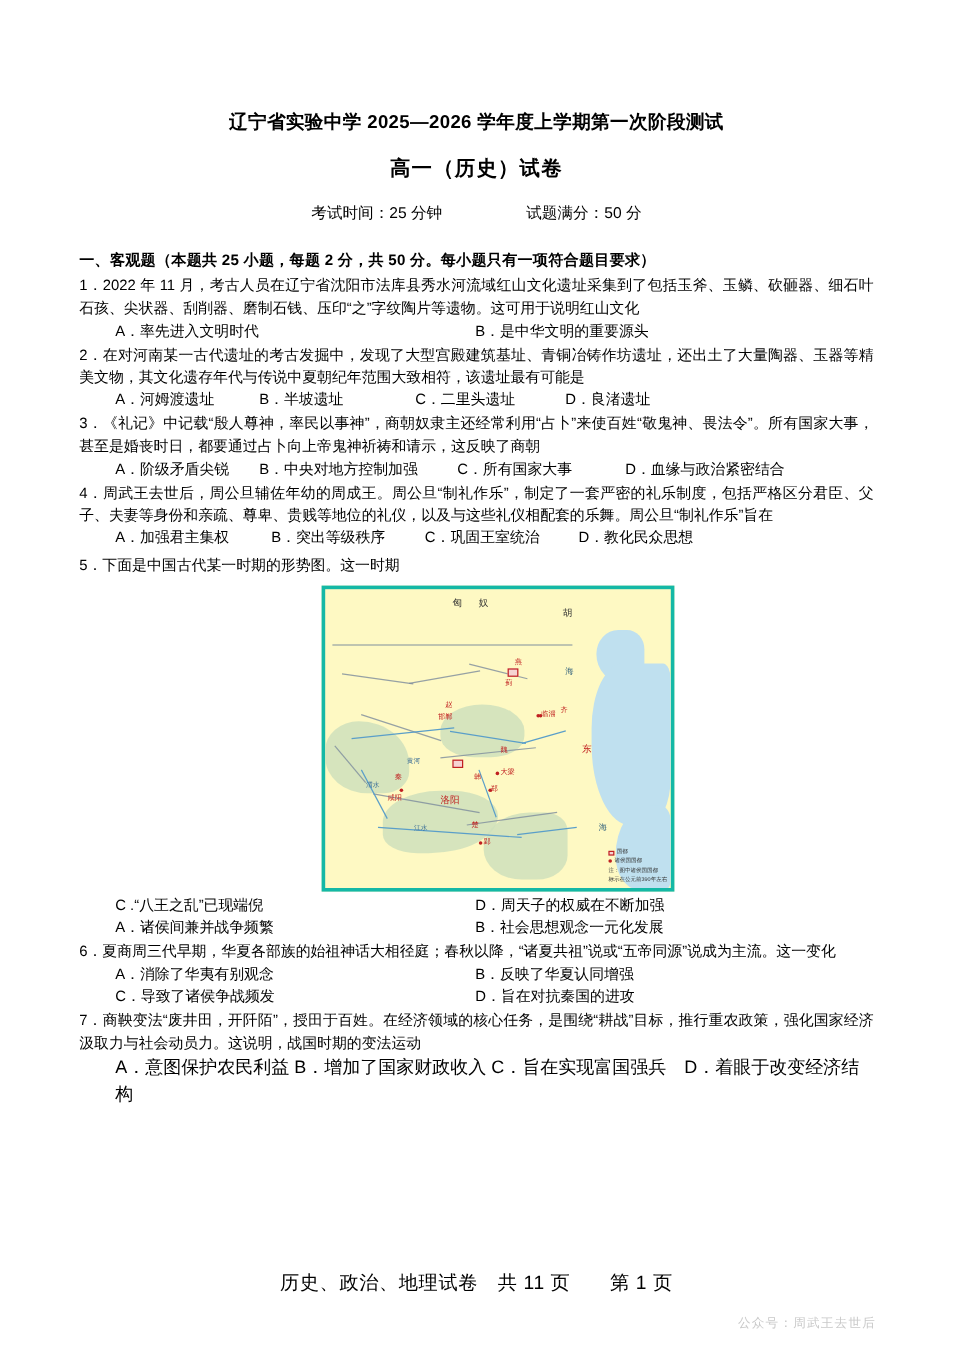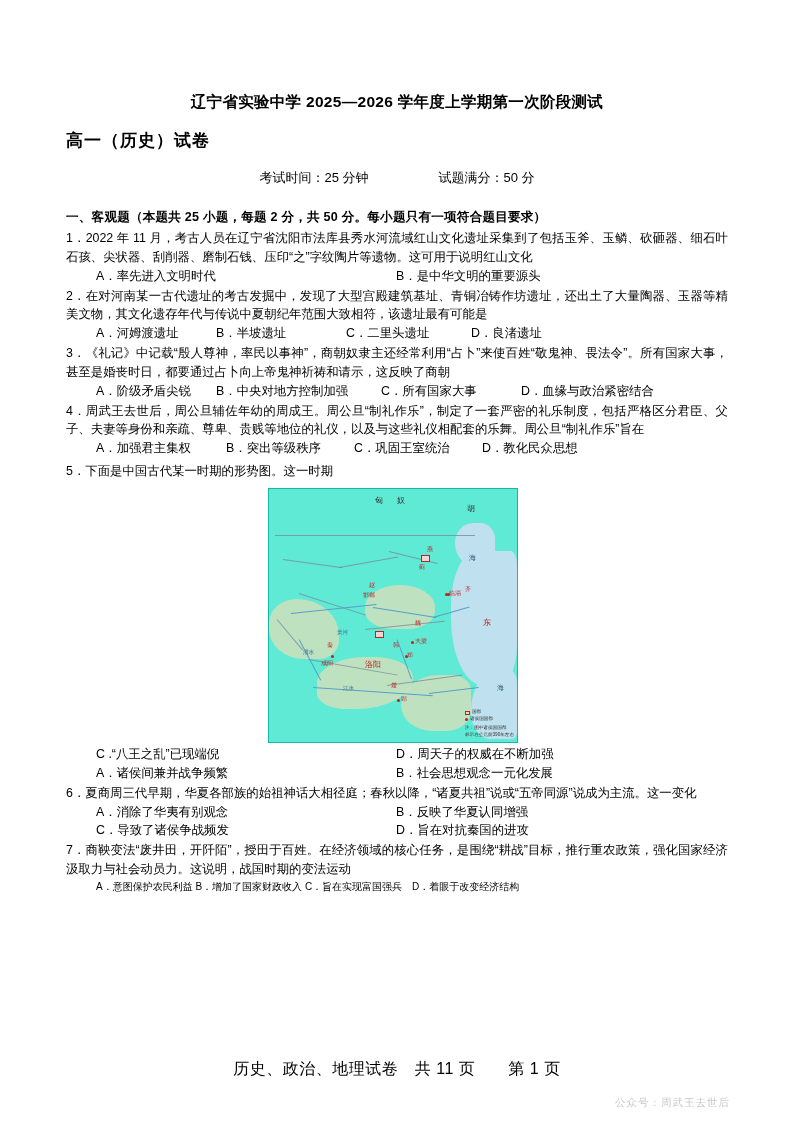--- a/index.html
+++ b/index.html
@@ -20,21 +20,21 @@
     padding: 78px 66px 0 66px;
   }
   .title-main {
     text-align: center;
     font-size: 15.5px;
     font-weight: bold;
     letter-spacing: 0.3px;
     margin: 14px 0 0 0;
   }
   .title-sub {
-    text-align: left;
+    text-align: center;
     font-size: 17px;
     font-weight: bold;
     margin: 16px 0 16px 0;
     letter-spacing: 1px;
   }
   .exam-info {
     display: flex;
     justify-content: center;
     gap: 70px;
     font-size: 13px;
@@ -54,35 +54,35 @@
   }
   .opts {
     font-size: 12.4px;
     line-height: 1.52;
     padding-left: 30px;
     display: flex;
   }
   .opts .col { }
   .opts .col1 { width: 300px; flex: 0 0 300px; }
   .opts4 {
-    font-size: 10px;
+    font-size: 15px;
     line-height: 1.52;
     padding-left: 30px;
   }
   .opts4 span { display: inline-block; }
   .map-wrap {
     margin: 7px auto 2px auto;
     width: 258px;
   }
   .map {
     position: relative;
-    width: 250px;
+    width: 294px;
     height: 255px;
-    background: #5eead4;
-    border: 1px solid #14b8a6;
+    background: #fef9c3;
+    border: 3px solid #14b8a6;
     overflow: hidden;
     font-size: 5px;
   }
   .sea {
     position: absolute;
     background: #bfe0ef;
   }
   .sea-right {
     right: 0; top: 62px;
     width: 66px; height: 135px;

